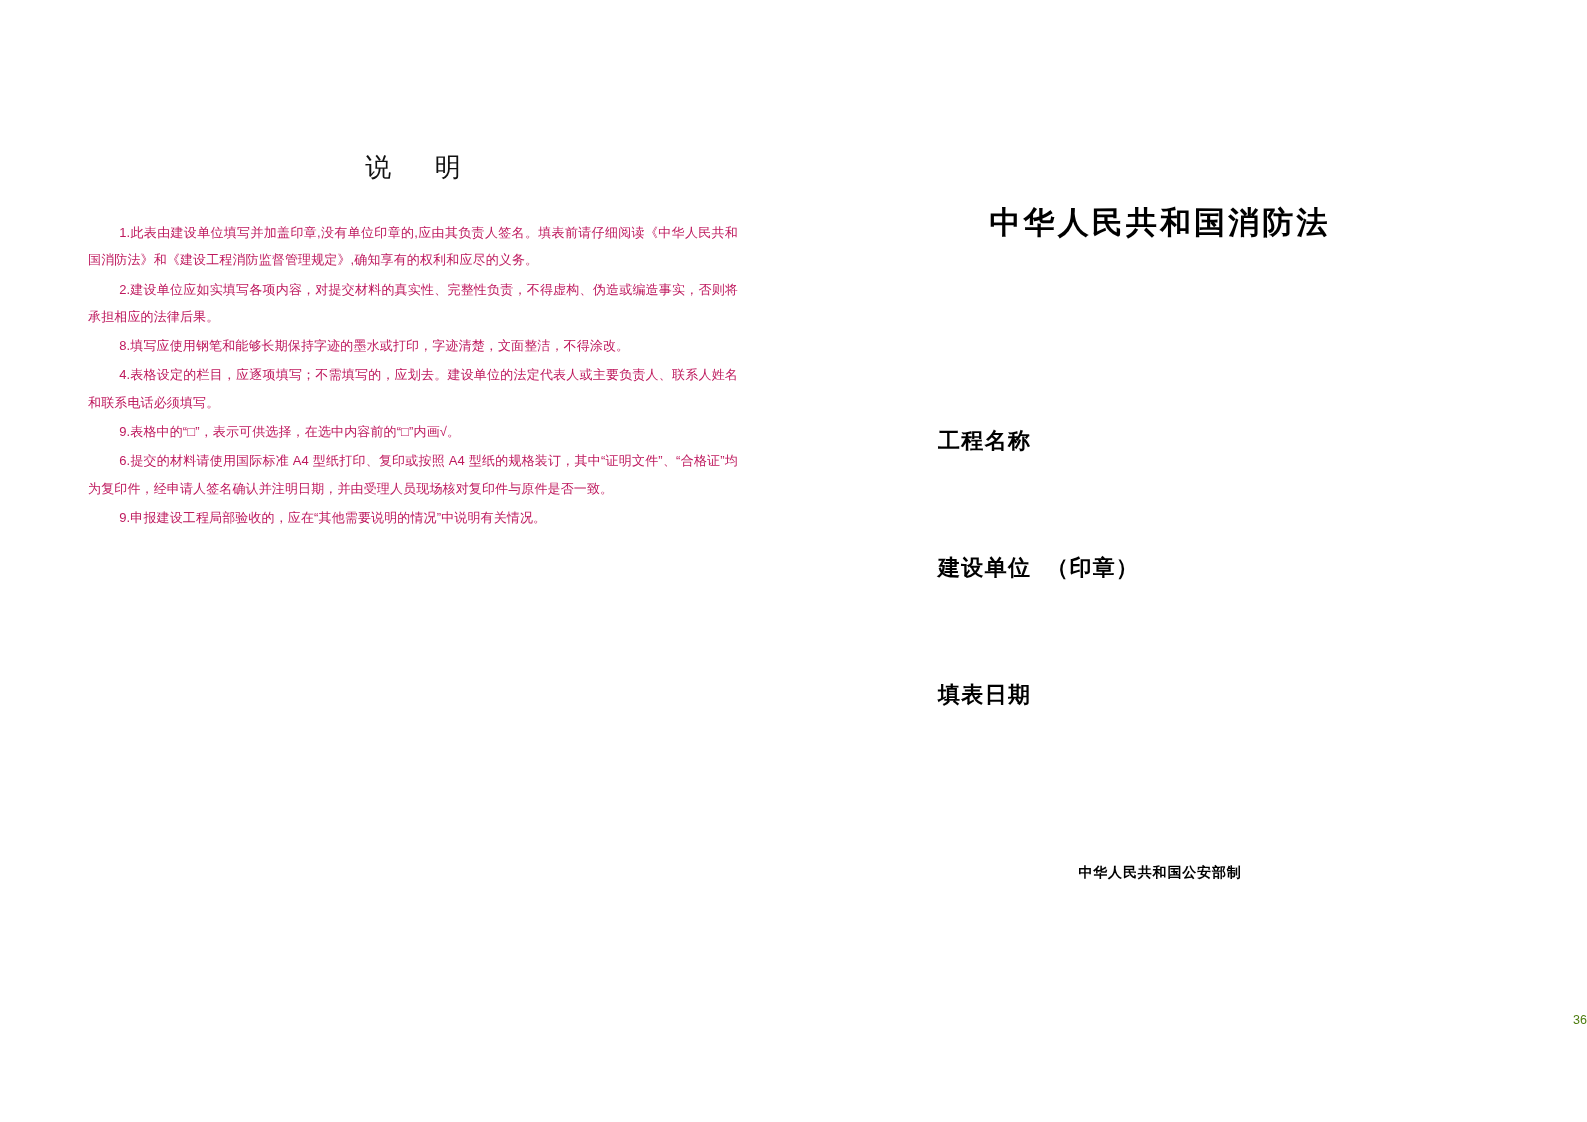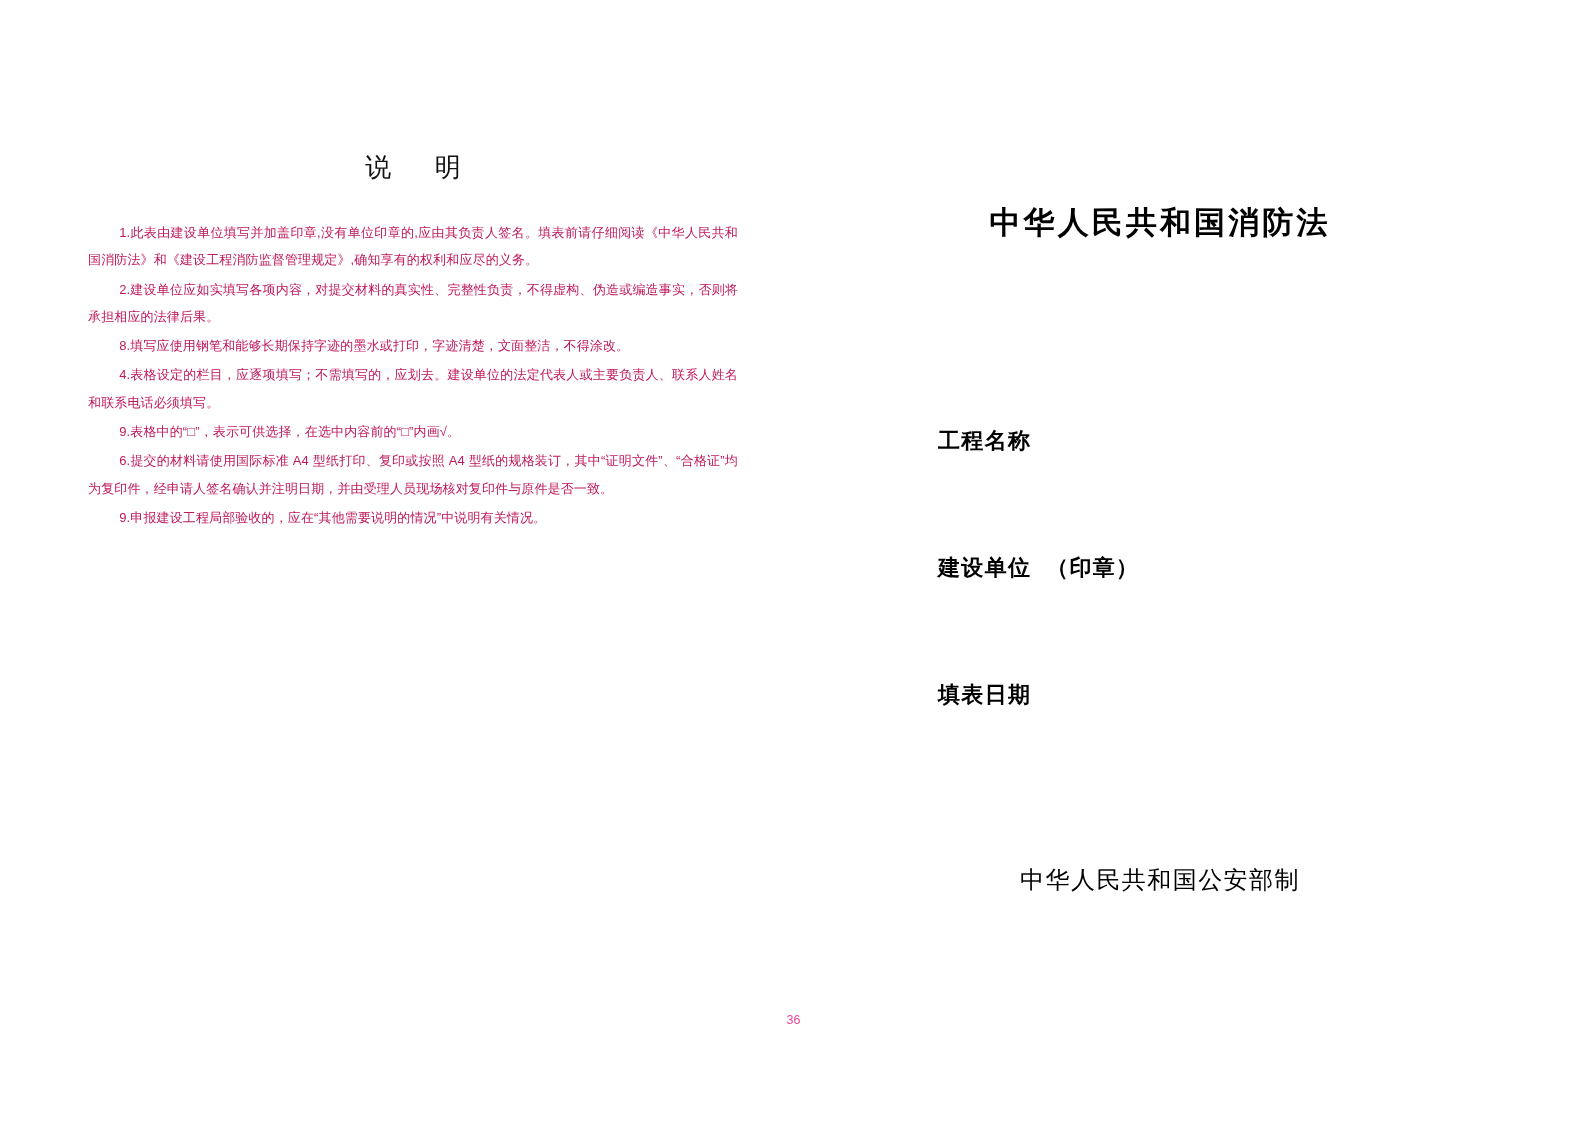--- a/index.html
+++ b/index.html
@@ -89,35 +89,35 @@
     margin: 0 0 97px 0;
     white-space: pre;
     color: #000;
   }
   .footer-org {
     position: absolute;
     top: 714px;
     left: 0;
     width: 740px;
     text-align: center;
-    font-size: 24px;
-    font-weight: normal;
+    font-size: 14px;
+    font-weight: bold;
     letter-spacing: 0.06em;
     color: #000;
   }
 
   
   .page-number {
     position: absolute;
     left: 0;
     top: 1013px;
     width: 1587px;
-    text-align: center;
+    text-align: right;
     font-size: 12.5px;
-    color: #ec4899;
+    color: #4d7c0f;
   }
 </style>
 </head>
 <body>
 
 <div class="page">
 
   <div class="left-col">
     <div class="notice-title">
       <span>说</span><span class="gap"></span><span>明</span>

